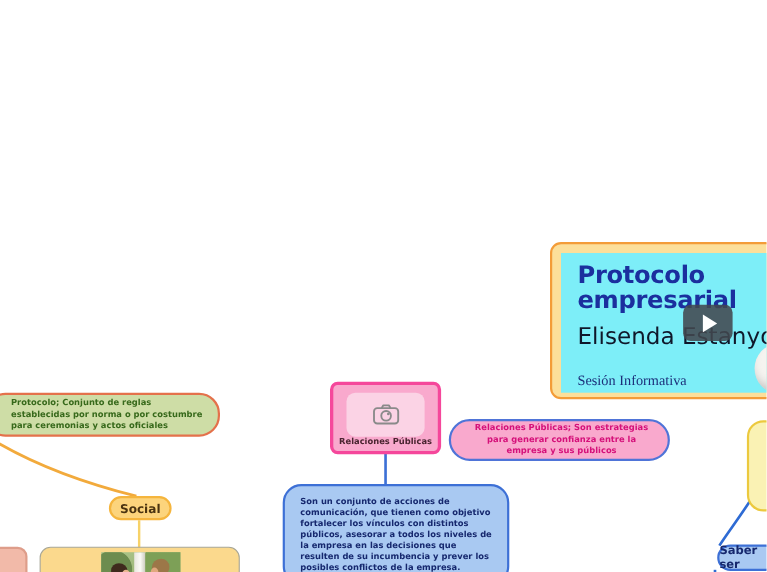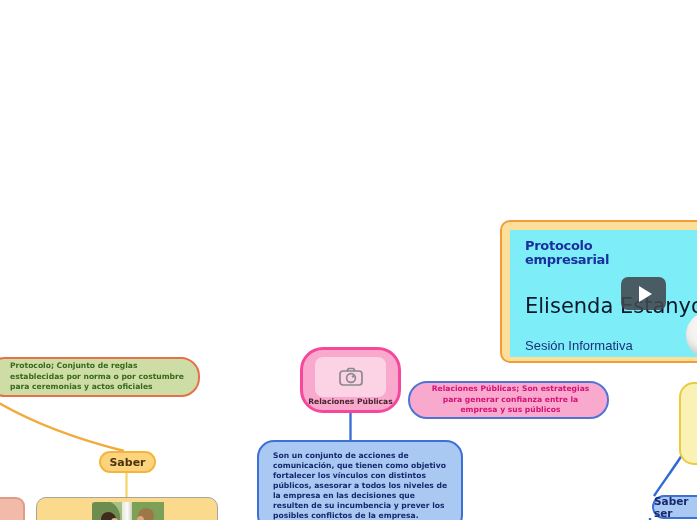--- a/index.html
+++ b/index.html
@@ -23,46 +23,46 @@
   .video-card{
     left:500px;top:220px;width:222px;height:143px;border-radius:10px;
     background:#fcdf9a;border:2px solid #f39c38;
   }
   .video-thumb{
     position:absolute;left:8px;top:8px;width:206px;height:127px;
     background:#7deef8;overflow:hidden;
   }
   .video-title{
     position:absolute;left:15px;top:9px;width:140px;
-    font-size:13px;font-weight:bold;color:#1b2f9e;line-height:1.05;letter-spacing:-0.3px;
+    font-size:22px;font-weight:bold;color:#1b2f9e;line-height:1.05;letter-spacing:-0.3px;
   }
   .video-author{
     position:absolute;left:15px;top:64px;font-size:21px;color:#0f172a;
   }
   .video-caption{
     position:absolute;left:15px;top:108px;font-size:13px;color:#1c2f7a;
-    font-family:Liberation Sans, sans-serif;
+    font-family:Liberation Serif, serif;
   }
   .play-btn{
     position:absolute;left:111px;top:47px;width:45px;height:33px;border-radius:7px;
     background:rgba(66,72,78,0.88);display:flex;align-items:center;justify-content:center;
     cursor:pointer;
   }
   .play-tri{
     width:0;height:0;border-left:13px solid #fff;
     border-top:8px solid transparent;border-bottom:8px solid transparent;margin-left:4px;
   }
   .thumb-figure{
     position:absolute;left:176px;top:83px;width:40px;height:44px;border-radius:50%;
     background:#f5f4f0;box-shadow:inset -3px -6px 8px rgba(150,150,150,0.45);
   }
 
   
   .camera-node{
-    left:300px;top:347px;width:101px;height:66px;border-radius:23px;
+    left:300px;top:347px;width:101px;height:66px;border-radius:7px;
     background:#f9a9cd;border:3px solid #f5479b;
   }
   .camera-inner{
     position:absolute;left:12px;top:7px;width:71px;height:40px;border-radius:8px;
     background:#fbd3e5;display:flex;align-items:center;justify-content:center;
   }
   .camera-label{
     position:absolute;left:0;right:0;bottom:4px;text-align:center;
     font-size:7.6px;font-weight:bold;color:#4a2430;
   }
@@ -187,21 +187,21 @@
 
   <div class="node pill note-pink">
     <span>Relaciones Públicas; Son estrategias para generar confianza entre la empresa y sus públicos</span>
   </div>
 
   <div class="node pill note-green">
     <span>Protocolo; Conjunto de reglas establecidas por norma o por costumbre para ceremonias y actos oficiales</span>
   </div>
 
   <div class="node chip social">
-    <span>Saber</span>
+    <span>Social</span>
   </div>
 
   <div class="node pill note-blue">
     <span>Son un conjunto de acciones de comunicación, que tienen como objetivo fortalecer los vínculos con distintos públicos, asesorar a todos los niveles de la empresa en las decisiones que resulten de su incumbencia y prever los posibles conflictos de la empresa.</span>
   </div>
 
   <div class="node chip saber">
     <span>Saber ser</span>
   </div>
 

